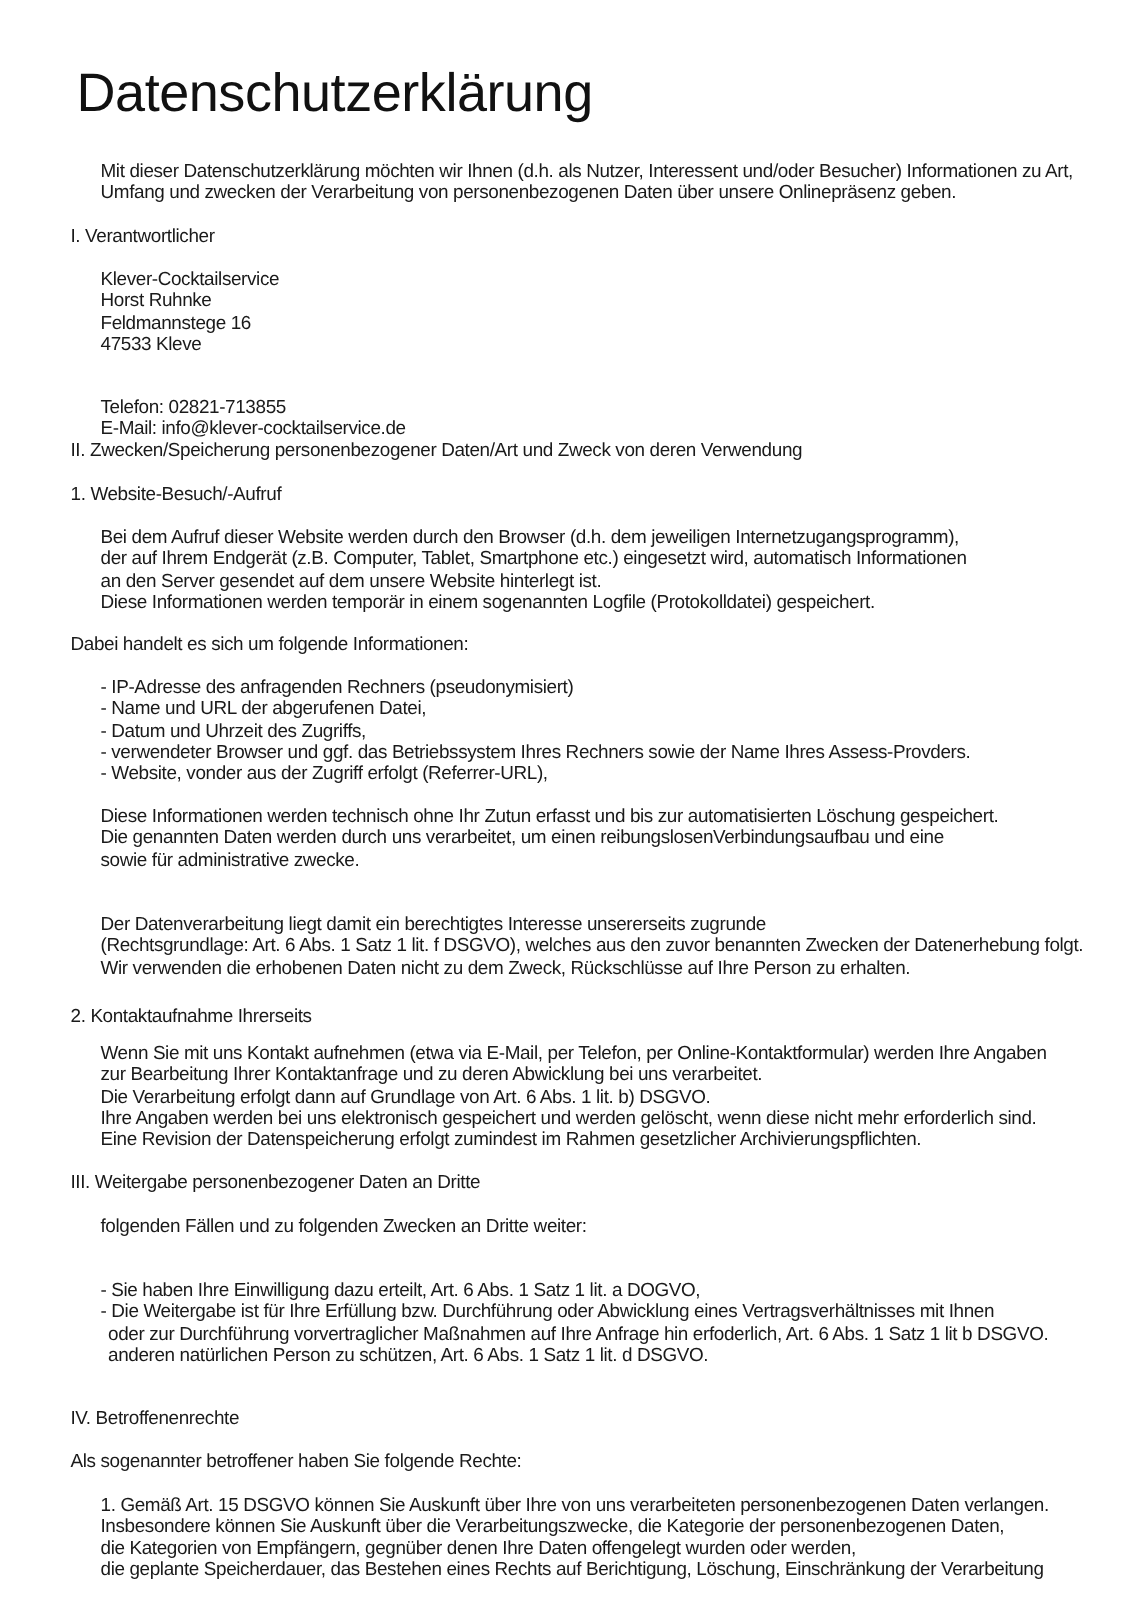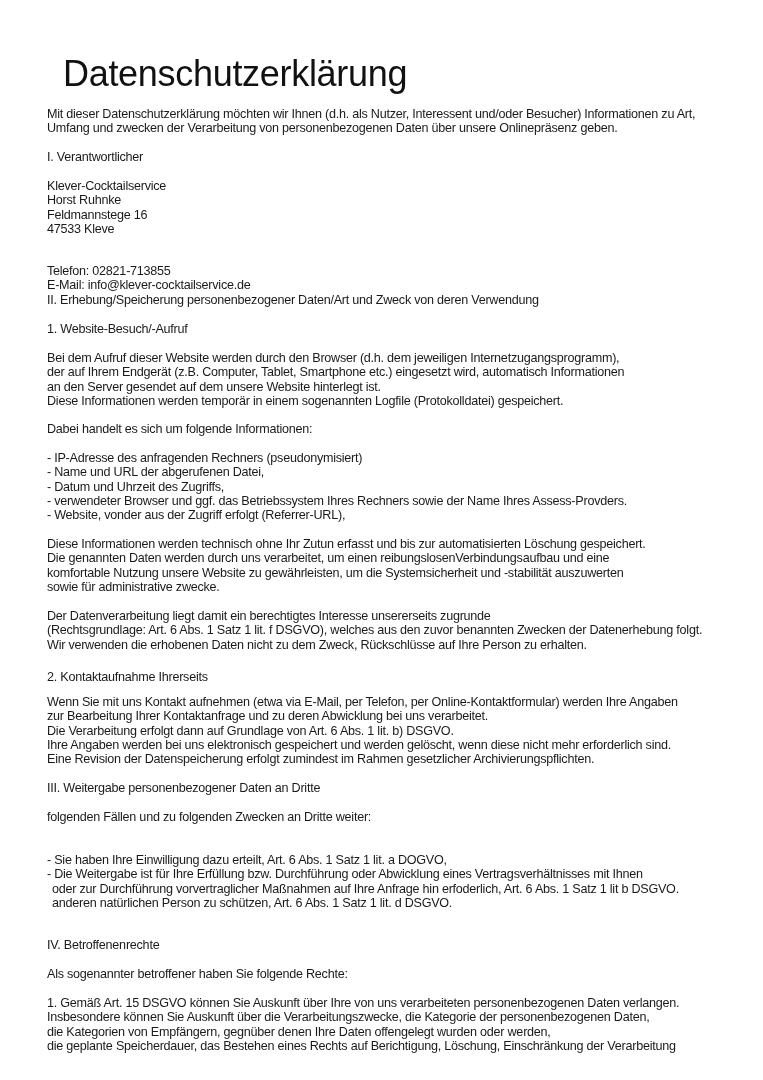--- a/index.html
+++ b/index.html
@@ -1,20 +1,20 @@
 <!DOCTYPE html>
 <html><head>
 <meta charset="utf-8">
 <style>
   html, body { margin: 0; padding: 0; background: #ffffff; }
   body { width: 763px; height: 1080px; overflow: hidden; position: relative; color: #1a1a1a; font-family: "Liberation Sans", sans-serif; }
   .page { position: absolute; left: 47px; top: 0; width: 716px; }
-  h1 { position: absolute; left: 0; top: 36px; margin: 16px; font-weight: normal; font-size: 36px; line-height: 44px; letter-spacing: -0.3px; color: #111; white-space: nowrap; }
+  h1 { position: absolute; left: 0; top: 36px; margin: 4px; font-weight: normal; font-size: 36px; line-height: 44px; letter-spacing: -0.3px; color: #111; white-space: nowrap; }
   .blk { position: absolute; left: 0; margin: 0; font-size: 12.6px; line-height: 14.3px; letter-spacing: -0.25px; white-space: nowrap; color: #1a1a1a; }
-  .line { display: block; }
+  .line { display: block; margin-left: 20px; }
   .indent { padding-left: 5px; }
 </style>
 </head>
 <body>
 
 <div class="page">
   <h1>Datenschutzerklärung</h1>
 
   <p class="blk" style="top:107px">
     <span class="line">Mit dieser Datenschutzerklärung möchten wir Ihnen (d.h. als Nutzer, Interessent und/oder Besucher) Informationen zu Art,</span>
@@ -28,21 +28,21 @@
     <span class="line">Horst Ruhnke</span>
     <span class="line">Feldmannstege 16</span>
     <span class="line">47533 Kleve</span>
   </p>
 
   <p class="blk" style="top:264px">
     <span class="line">Telefon: 02821-713855</span>
     <span class="line">E-Mail: info@klever-cocktailservice.de</span>
   </p>
 
-  <p class="blk" style="top:293px">II. Erhebung/Speicherung personenbezogener Daten/Art und Zweck von deren Verwendung</p>
+  <p class="blk" style="top:293px">II. Zwecken/Speicherung personenbezogener Daten/Art und Zweck von deren Verwendung</p>
 
   <p class="blk" style="top:322px">1. Website-Besuch/-Aufruf</p>
 
   <p class="blk" style="top:351px">
     <span class="line">Bei dem Aufruf dieser Website werden durch den Browser (d.h. dem jeweiligen Internetzugangsprogramm),</span>
     <span class="line">der auf Ihrem Endgerät (z.B. Computer, Tablet, Smartphone etc.) eingesetzt wird, automatisch Informationen</span>
     <span class="line">an den Server gesendet auf dem unsere Website hinterlegt ist.</span>
     <span class="line">Diese Informationen werden temporär in einem sogenannten Logfile (Protokolldatei) gespeichert.</span>
   </p>
 
@@ -52,21 +52,20 @@
     <span class="line">- IP-Adresse des anfragenden Rechners (pseudonymisiert)</span>
     <span class="line">- Name und URL der abgerufenen Datei,</span>
     <span class="line">- Datum und Uhrzeit des Zugriffs,</span>
     <span class="line">- verwendeter Browser und ggf. das Betriebssystem Ihres Rechners sowie der Name Ihres Assess-Provders.</span>
     <span class="line">- Website, vonder aus der Zugriff erfolgt (Referrer-URL),</span>
   </p>
 
   <p class="blk" style="top:537px">
     <span class="line">Diese Informationen werden technisch ohne Ihr Zutun erfasst und bis zur automatisierten Löschung gespeichert.</span>
     <span class="line">Die genannten Daten werden durch uns verarbeitet, um einen reibungslosenVerbindungsaufbau und eine</span>
-    <span class="line">komfortable Nutzung unsere Website zu gewährleisten, um die Systemsicherheit und -stabilität auszuwerten</span>
     <span class="line">sowie für administrative zwecke.</span>
   </p>
 
   <p class="blk" style="top:609px">
     <span class="line">Der Datenverarbeitung liegt damit ein berechtigtes Interesse unsererseits zugrunde</span>
     <span class="line">(Rechtsgrundlage: Art. 6 Abs. 1 Satz 1 lit. f DSGVO), welches aus den zuvor benannten Zwecken der Datenerhebung folgt.</span>
     <span class="line">Wir verwenden die erhobenen Daten nicht zu dem Zweck, Rückschlüsse auf Ihre Person zu erhalten.</span>
   </p>
 
   <p class="blk" style="top:670px">2. Kontaktaufnahme Ihrerseits</p>

